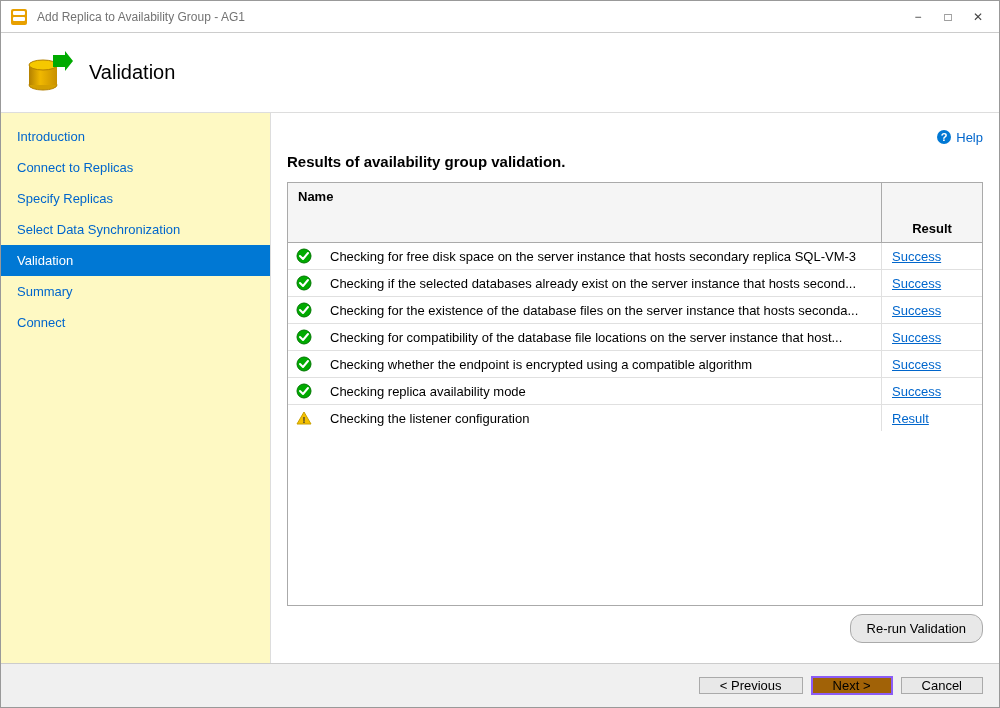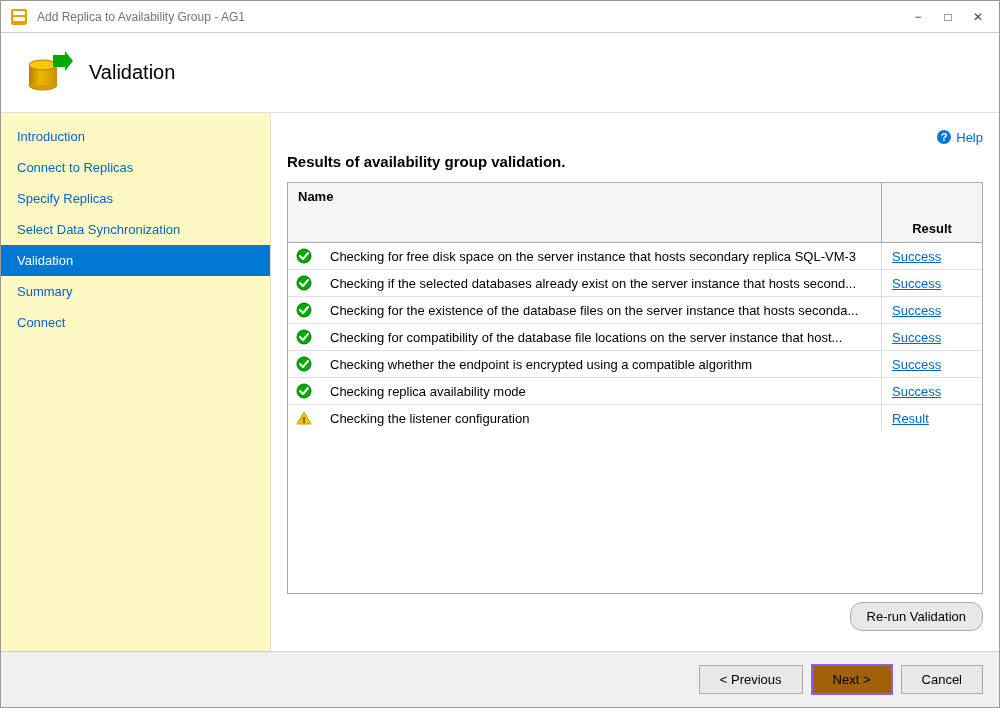--- a/index.html
+++ b/index.html
@@ -205,21 +205,21 @@
       justify-content: space-between;
       align-items: center;
       flex-shrink: 0;
     }
     .bottom-right {
       display: flex;
       gap: 8px;
       align-items: center;
     }
     .btn {
-      padding: 6px 20px;
+      padding: 0 20px;
       border: 1px solid #aaa;
       background: #e8e8e8;
       cursor: pointer;
       font-size: 13px;
       min-width: 80px;
     }
     .btn-primary {
       background: #a16207;
       border: 2px solid #8b5cf6;
     }

